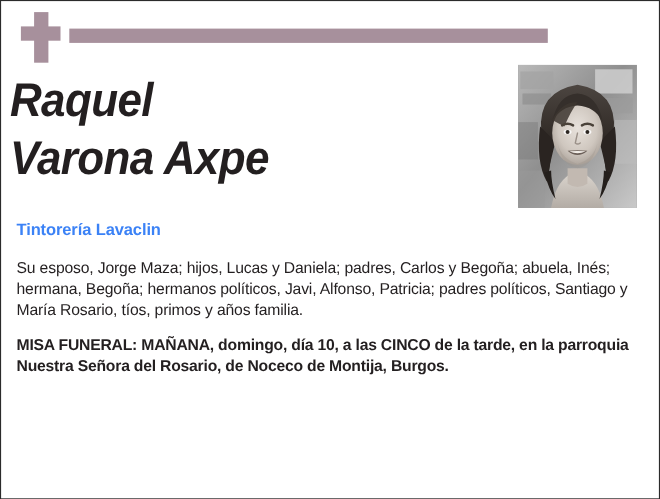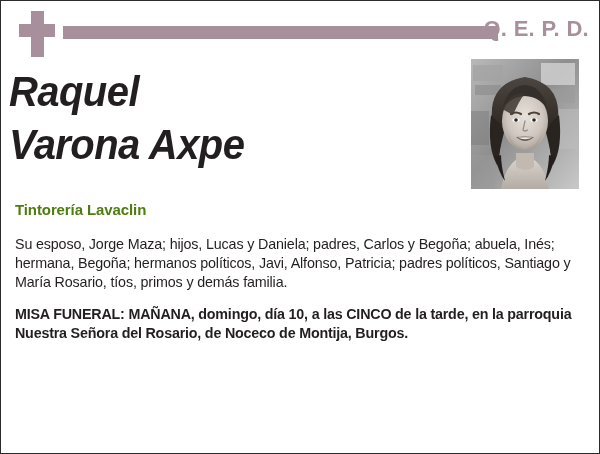--- a/index.html
+++ b/index.html
@@ -109,21 +109,21 @@
     white-space: nowrap;
   }
 
   
   .subtitle {
     position: absolute;
     left: 14px;
     top: 200px;
     font-size: 15px;
     font-weight: bold;
-    color: #4d7c0f;
+    color: #3b82f6;
     letter-spacing: -0.1px;
     white-space: nowrap;
   }
 
   
   .body-text {
     position: absolute;
     left: 14px;
     top: 234px;
     width: 572px;
@@ -149,21 +149,20 @@
 
   <div class="header">
 
     <div class="cross">
       <div class="bar-v"></div>
       <div class="bar-h"></div>
     </div>
 
     <div class="header-rule"></div>
 
-    <div class="qepd">Q. E. P. D.</div>
   </div>
 
   <div class="portrait">
     <svg width="108" height="130" viewBox="0 0 108 130" xmlns="http://www.w3.org/2000/svg" role="img" aria-label="portrait">
       <defs>
         <linearGradient id="bgGrad" x1="0" y1="0" x2="1" y2="1">
           <stop offset="0%" stop-color="#b9b9b9"></stop>
           <stop offset="45%" stop-color="#8f8f8f"></stop>
           <stop offset="100%" stop-color="#c9c9c9"></stop>
         </linearGradient>
@@ -231,17 +230,17 @@
   </div>
 
   <div class="name-block">
     <div class="name-line">Raquel</div>
     <div class="name-line">Varona Axpe</div>
   </div>
 
   <div class="subtitle">Tintorería Lavaclin</div>
 
   <div class="body-text">
-    <p class="para">Su esposo, Jorge Maza; hijos, Lucas y Daniela; padres, Carlos y Begoña; abuela, Inés; hermana, Begoña; hermanos políticos, Javi, Alfonso, Patricia; padres políticos, Santiago y María Rosario, tíos, primos y demás familia.</p>
+    <p class="para">Su esposo, Jorge Maza; hijos, Lucas y Daniela; padres, Carlos y Begoña; abuela, Inés; hermana, Begoña; hermanos políticos, Javi, Alfonso, Patricia; padres políticos, Santiago y María Rosario, tíos, primos y años familia.</p>
     <p class="para bold">MISA FUNERAL: MAÑANA, domingo, día 10, a las CINCO de la tarde, en la parroquia Nuestra Señora del Rosario, de Noceco de Montija, Burgos.</p>
   </div>
 
 </div>
 
 </body></html>

